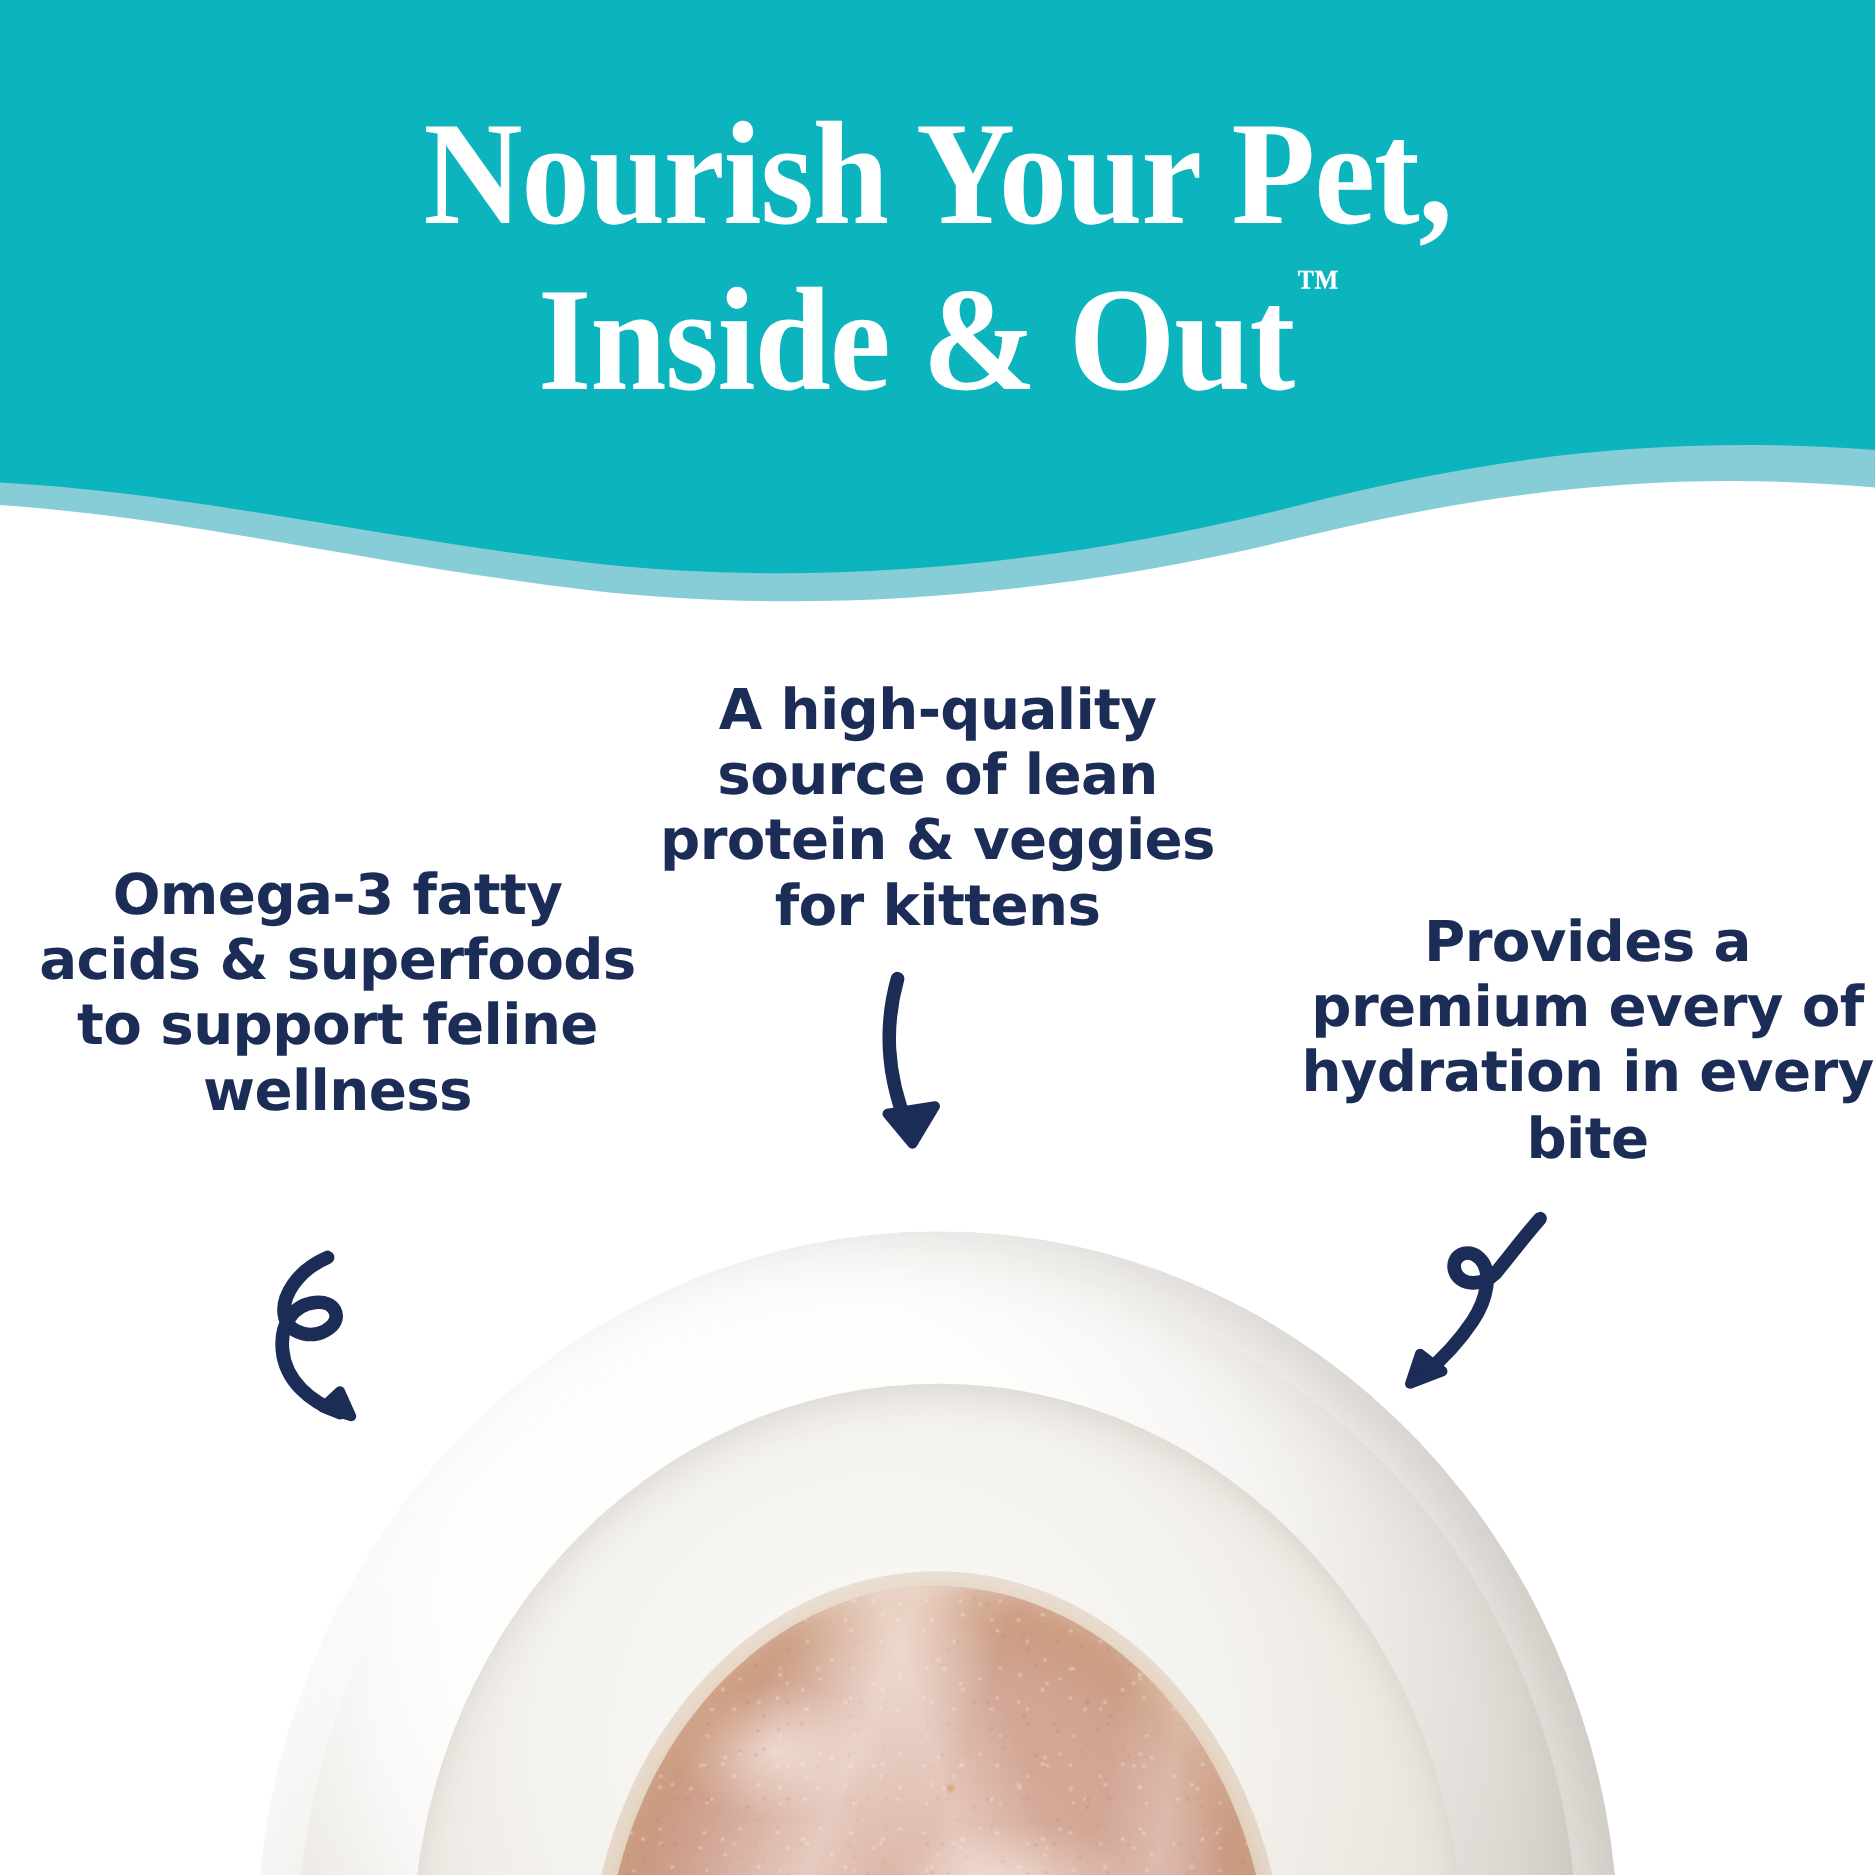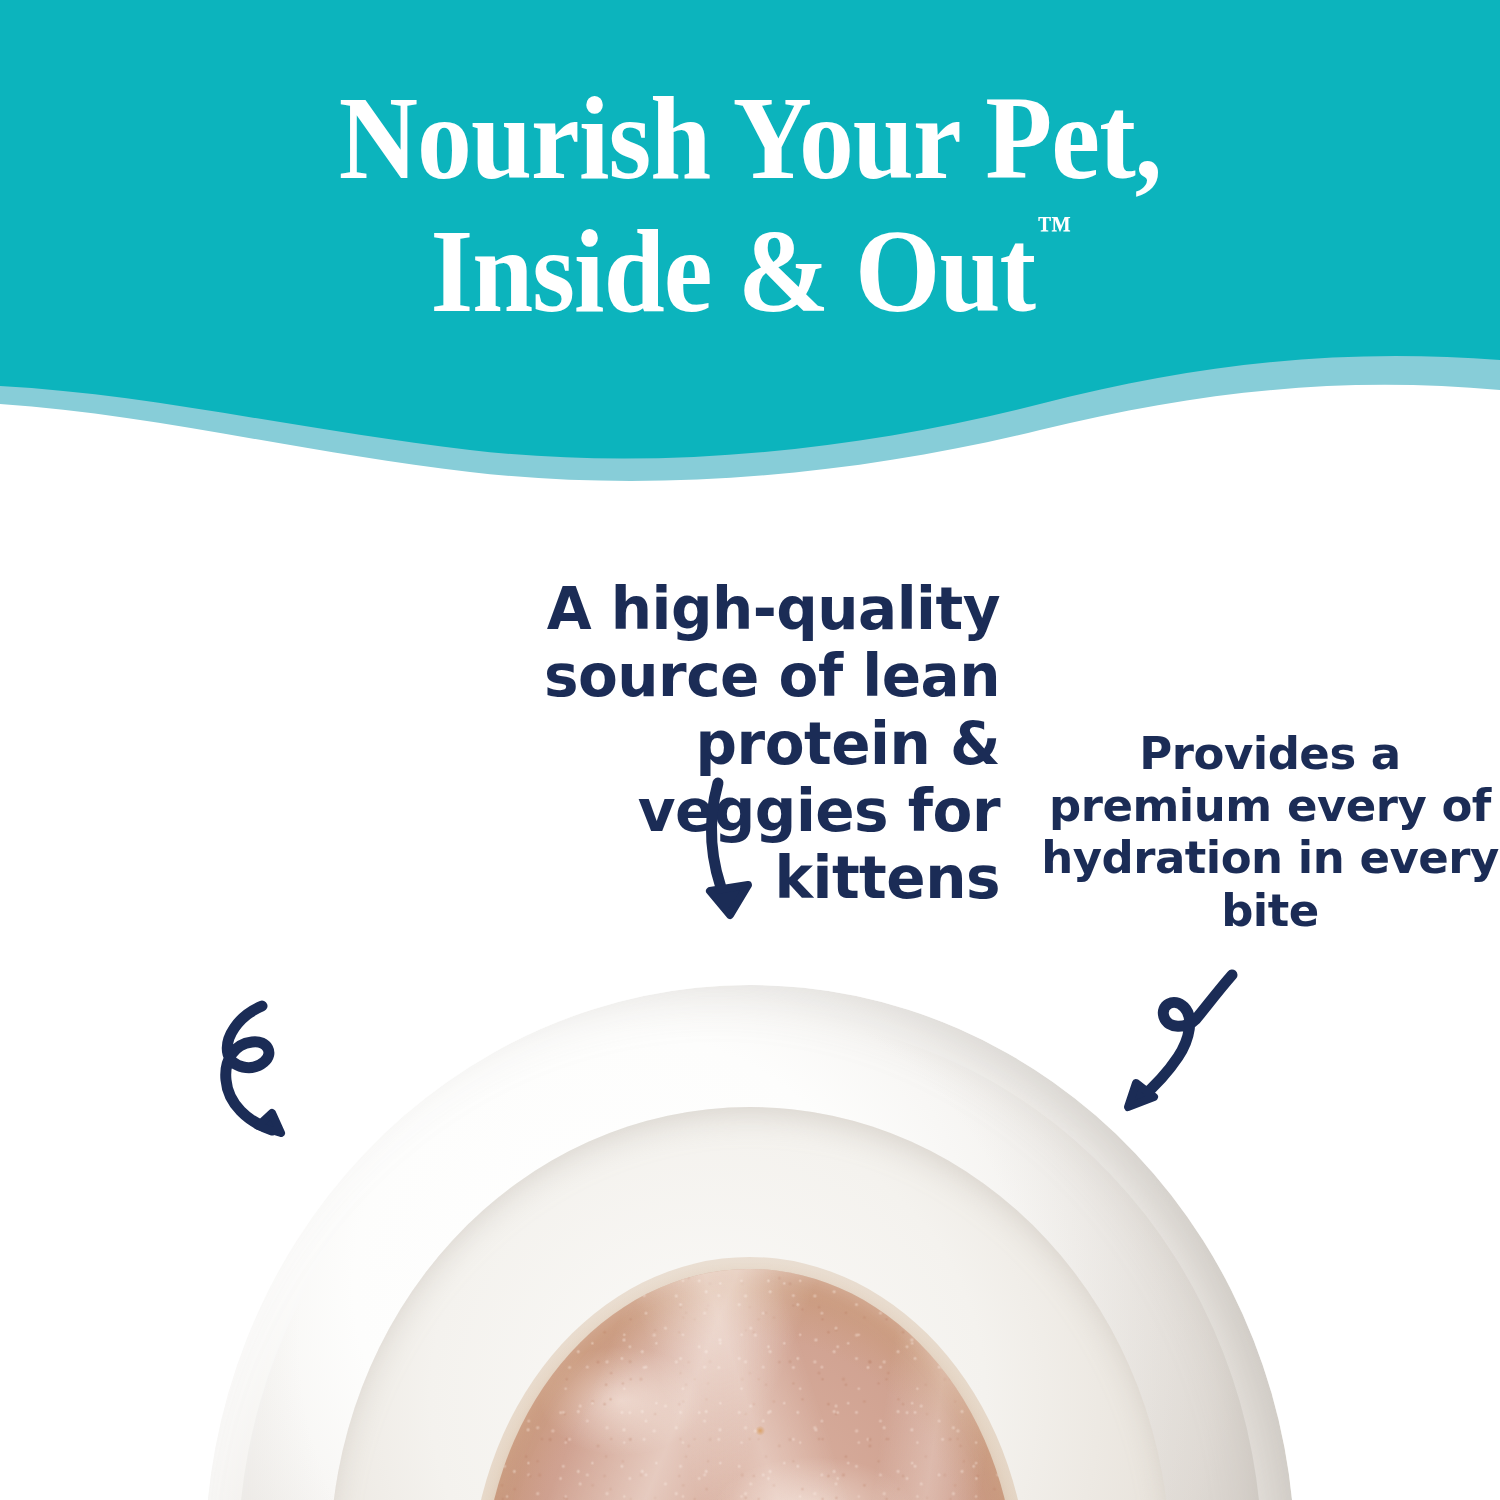--- a/index.html
+++ b/index.html
@@ -48,21 +48,21 @@
     font-weight:bold;
     text-align:center;
     line-height:1.16;
     letter-spacing:-0.5px;
     -webkit-font-smoothing:antialiased;
   }
   .callout-left{
     left:30px;top:690px;width:480px;font-size:45px;
   }
   .callout-mid{
-    left:500px;top:576px;width:500px;font-size:58px;text-align:right;
+    left:500px;top:542px;width:500px;font-size:45px;
   }
   .callout-right{
     left:1040px;top:728px;width:460px;font-size:45px;
   }
 
   
   .arrow{position:absolute;pointer-events:none;}
   .arrow svg{display:block;overflow:visible;}
   .arrow path, .arrow line{
     fill:none;
@@ -196,20 +196,21 @@
       <div class="bowl-inner">
         <div class="food">
           <div class="food-gravy"></div>
           <div class="food-texture"></div>
           <div class="food-sheen"></div>
         </div>
       </div>
     </div>
   </div>
 
+  <div class="callout callout-left">Omega-3 fatty acids &amp; superfoods to support feline wellness</div>
 
   <div class="arrow arrow-left">
     <svg width="190" height="150" viewBox="0 0 190 150">
       <path d="M82,6 C 58,16 44,38 48,54 C 52,68 72,72 84,62 C 94,54 88,40 72,42 C 54,44 44,60 46,80 C 48,104 68,122 92,130"></path>
       <path class="head" d="M101,133 L78,126 L92,113 Z"></path>
     </svg>
   </div>
 
   <div class="callout callout-mid">A high-quality source of lean protein &amp; veggies for kittens</div>
 

